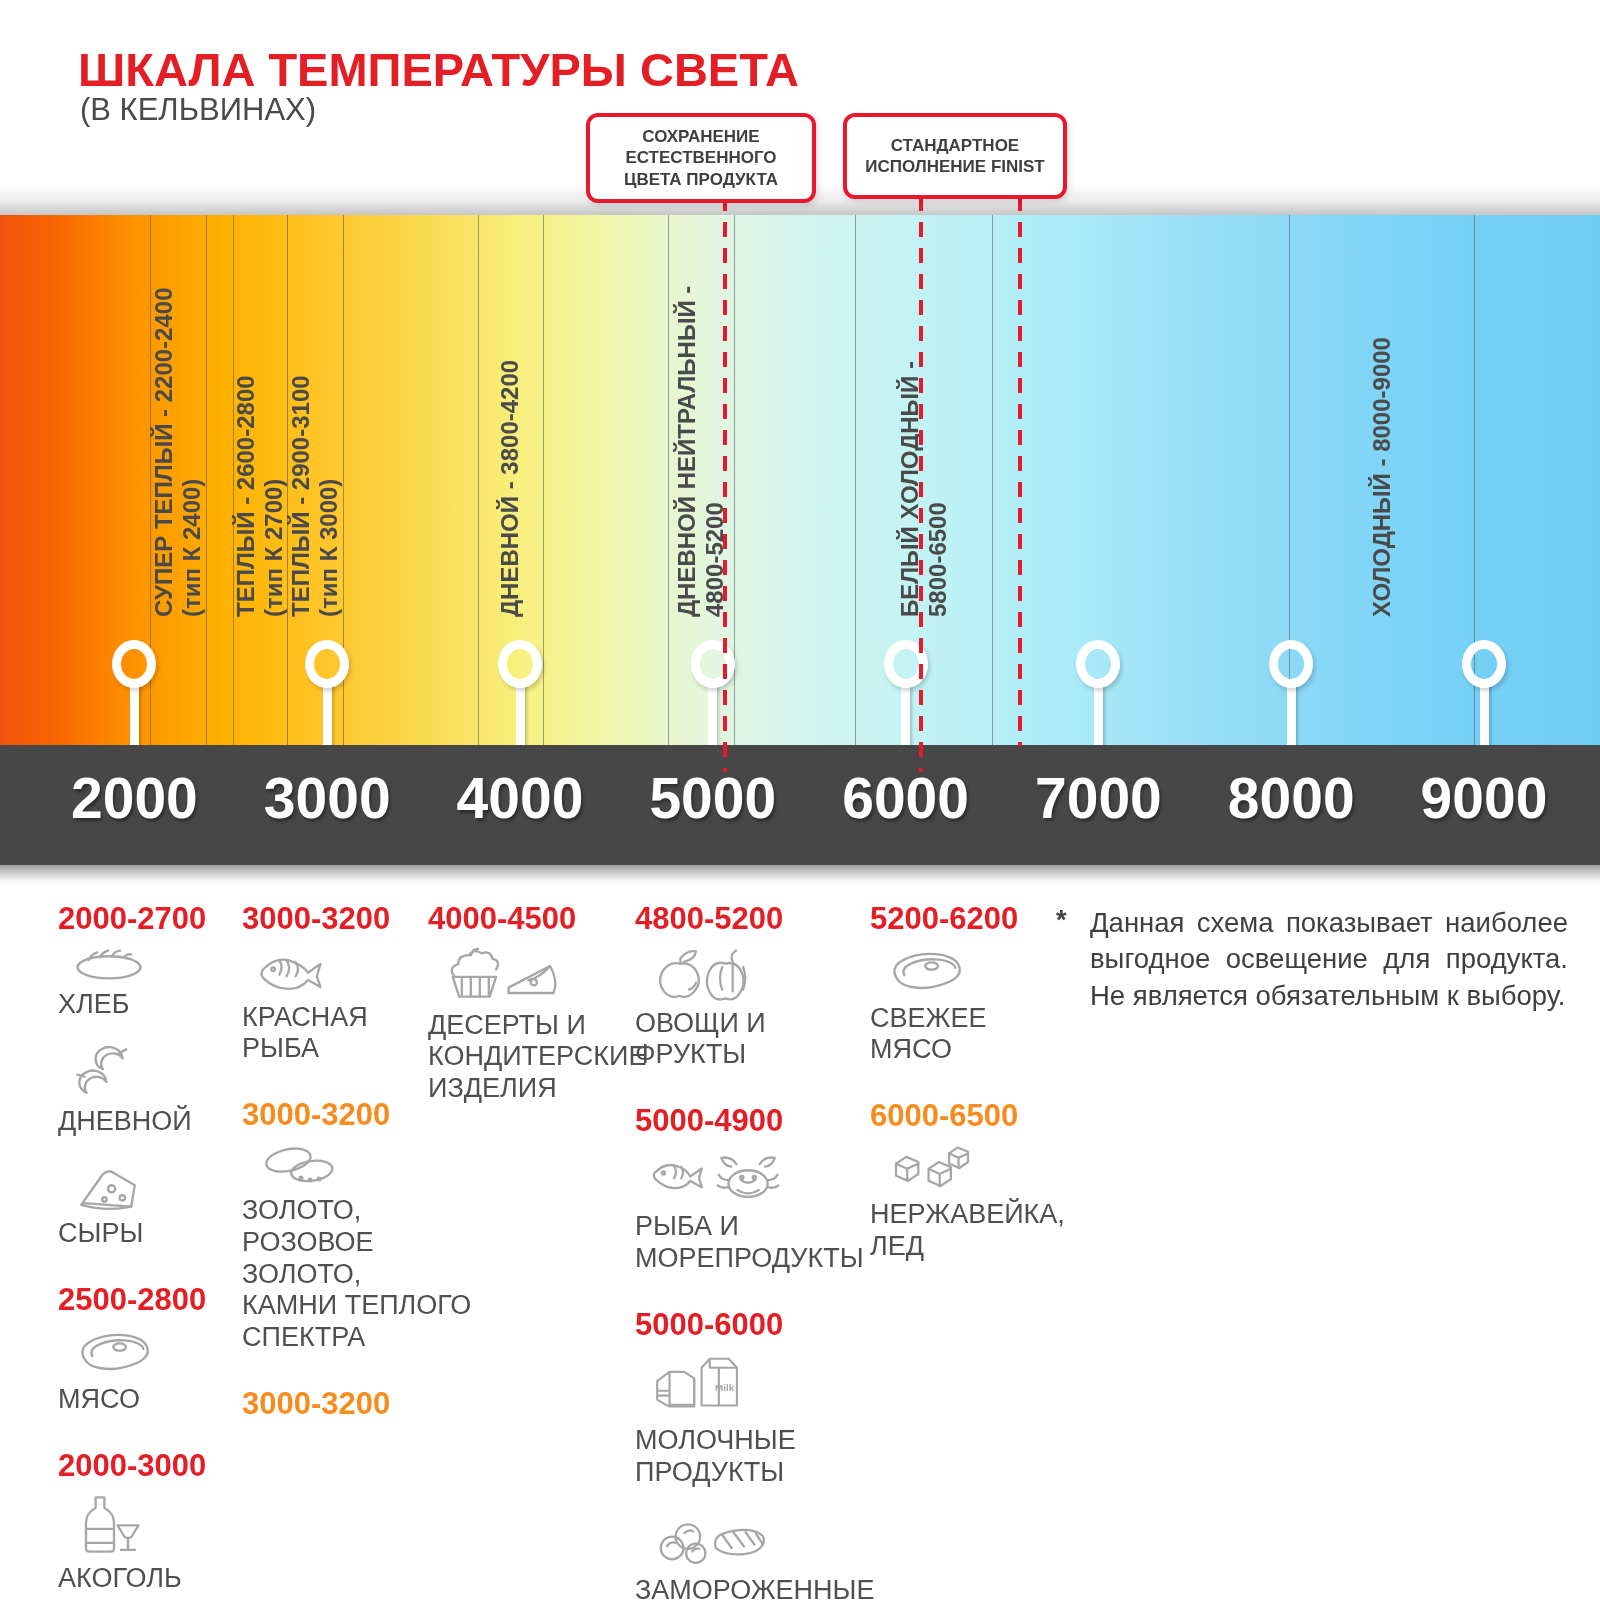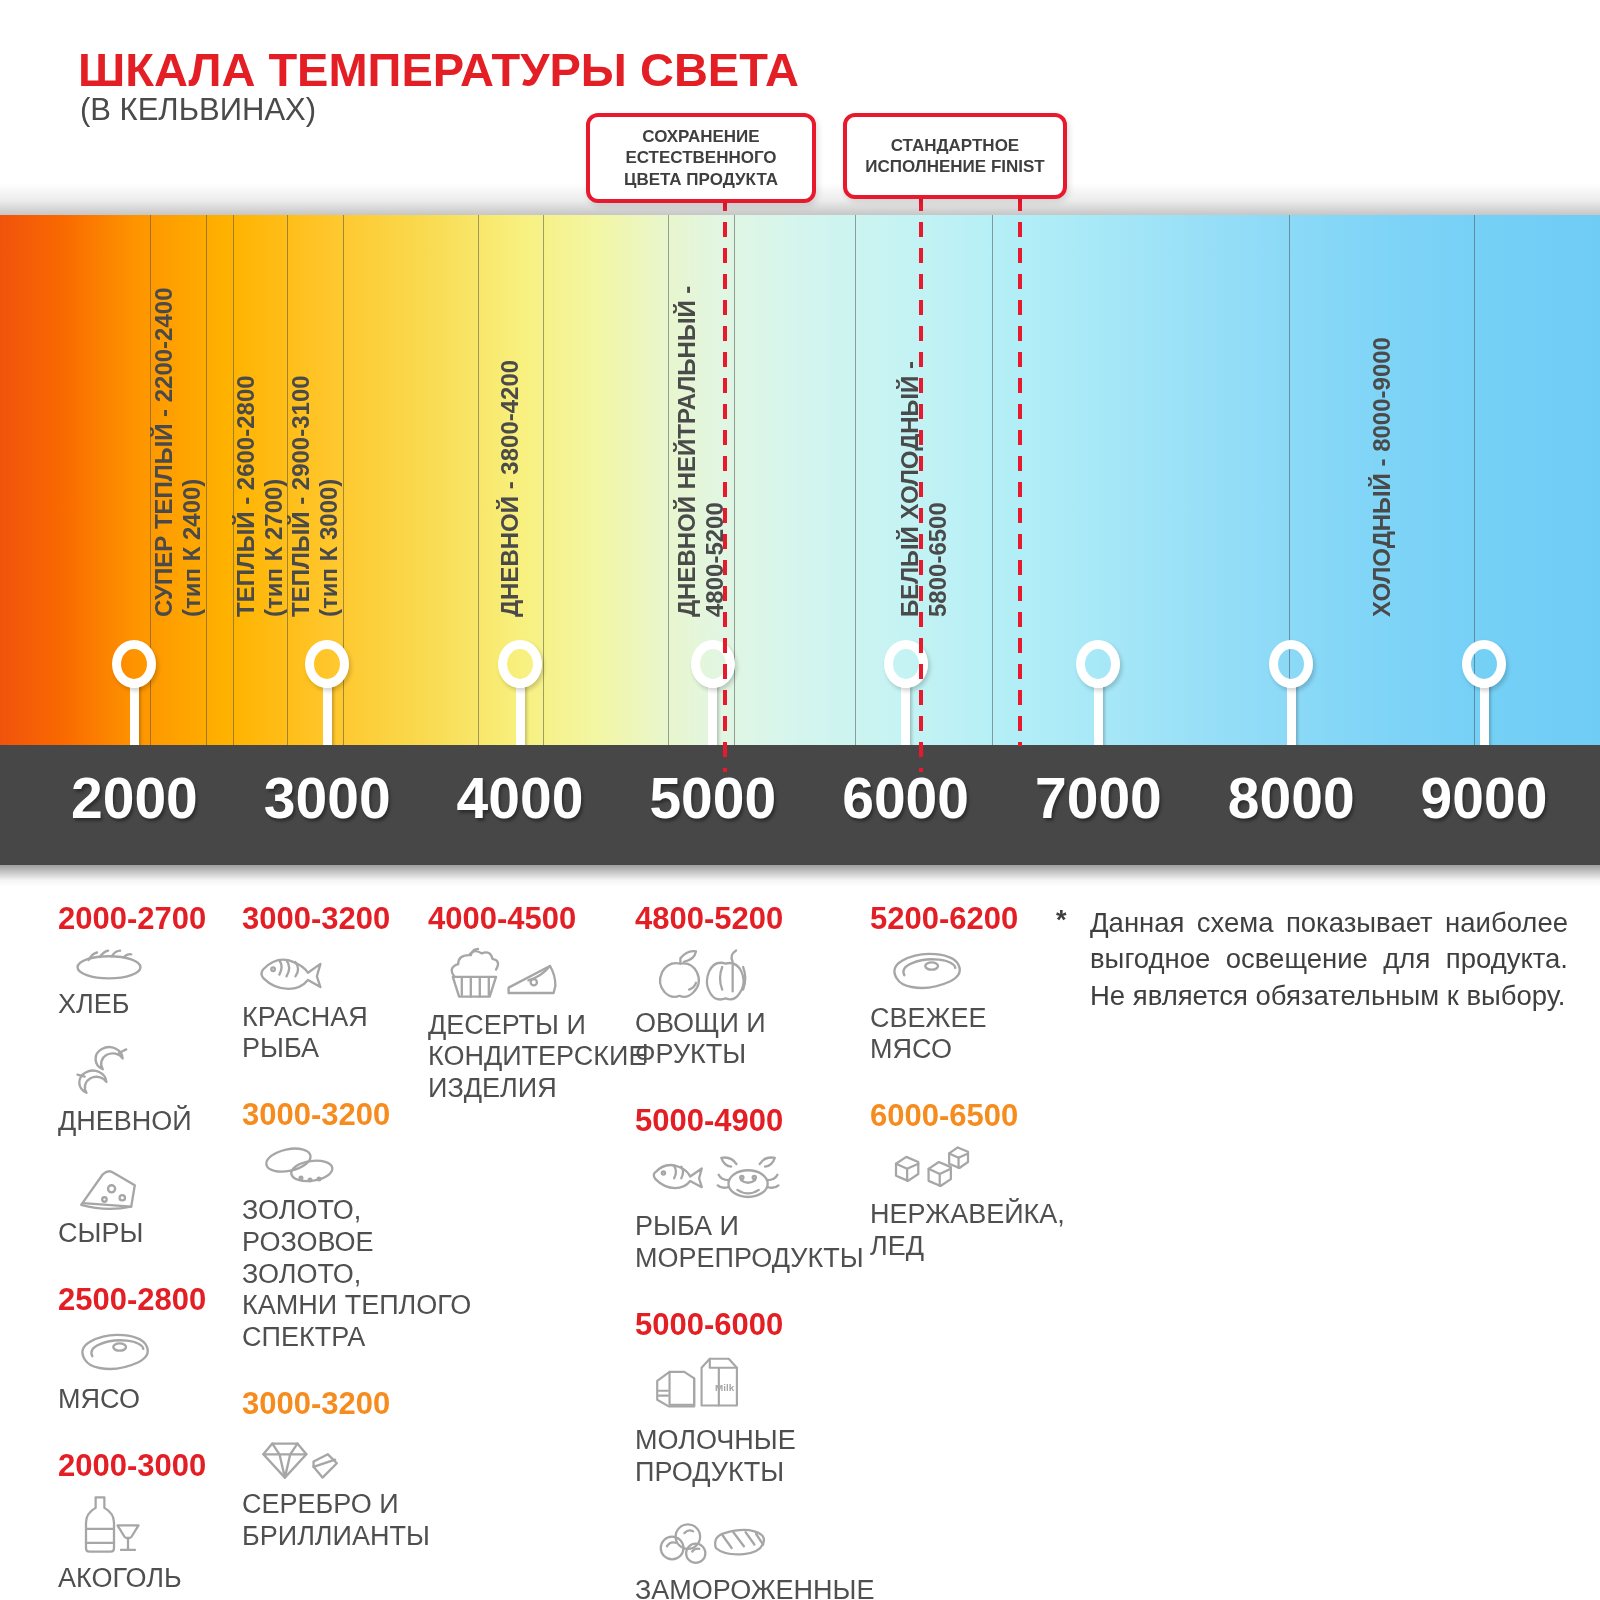--- a/index.html
+++ b/index.html
@@ -225,30 +225,20 @@
                 <circle cx="70" cy="41" r="1.5"></circle>
               </svg></div>
             <div class="cat-label">ЗОЛОТО,
 РОЗОВОЕ ЗОЛОТО,
 КАМНИ ТЕПЛОГО
 СПЕКТРА</div>
           </div>
         </div>
         <div class="block">
           <div class="range-head range-orange">3000-3200</div>
-          <div class="cat-item">
-            <div class="cat-icon"><svg viewBox="0 0 100 58" width="90" height="52">
-                <path d="M18 14 h28 l10 12 -24 26 -24 -26z"></path>
-                <path d="M8 26 h48 M18 14 l8 12 M46 14 l-8 12 M26 26 l6 26 M38 26 l-6 26"></path>
-                <path d="M64 34 l16 -8 10 10 -16 16 -10 -12z"></path>
-                <path d="M64 40 l24 -8"></path>
-              </svg></div>
-            <div class="cat-label">СЕРЕБРО И
-БРИЛЛИАНТЫ</div>
-          </div>
         </div>
       </div>
       <div class="col" style="left: 428px; width: 215px;">
         <div class="block">
           <div class="range-head range-red">4000-4500</div>
           <div class="cat-item">
             <div class="cat-icon"><svg viewBox="0 0 140 64" width="126" height="58">
                 <path d="M14 34 q-8 -10 4 -14 q0 -10 12 -10 q6 -8 14 -2 q10 -4 12 6 q10 2 4 12"></path>
                 <path d="M12 34 h48 l-7 22 h-34z"></path>
                 <path d="M22 36 v18 M32 36 v20 M42 36 v20 M52 36 v18"></path>

